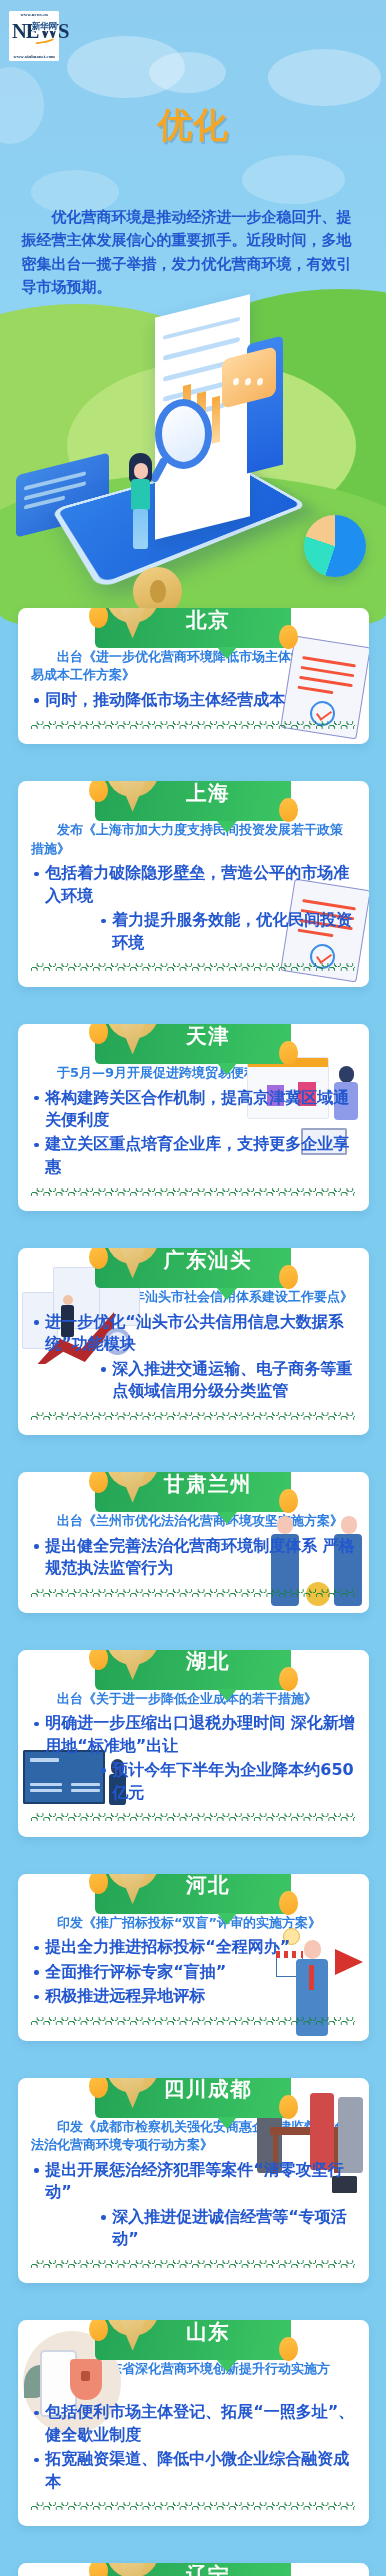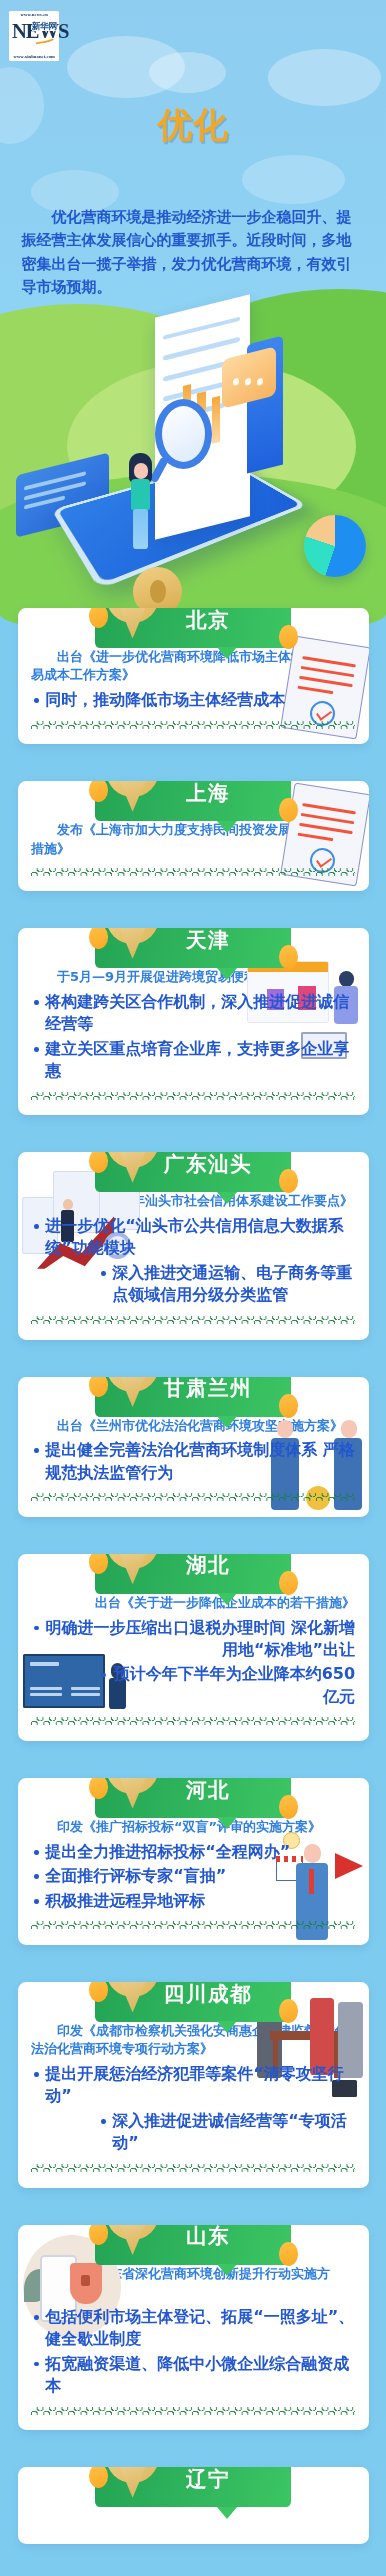--- a/index.html
+++ b/index.html
@@ -486,20 +486,24 @@
           <div class="ill clip">
             <div class="sheet">
               <i></i>
               <i></i>
               <i></i>
               <i></i>
             </div>
             <div class="chk"></div>
           </div>
           <div class="doc-title">发布《上海市加大力度支持民间投资发展若干政策措施》</div>
+          <ul>
+            <li class="bullet-item">包括着力破除隐形壁垒，营造公平的市场准入环境</li>
+            <li class="bullet-item indent">着力提升服务效能，优化民间投资环境</li>
+          </ul>
           <div class="squiggle"></div>
         </div>
       </div>
       <div class="section" style="margin-bottom: 37px;">
         <div class="card">
           <div class="pin-tag">
             <div class="tag-box">
               <span class="dot-orange left"></span>
               <span class="dot-orange right"></span>
               <span class="map-pin">
@@ -516,21 +520,21 @@
               <div class="t2"></div>
             </div>
             <div class="lady">
               <div class="hd"></div>
               <div class="bd"></div>
             </div>
             <div class="basket"></div>
           </div>
           <div class="doc-title">于5月—9月开展促进跨境贸易便利化专项行动</div>
           <ul>
-            <li class="bullet-item">将构建跨关区合作机制，深入推进促进诚信经营等</li>
+            <li class="bullet-item">将构建跨关区合作机制，提高京津冀区域通关便利度</li>
             <li class="bullet-item">建立关区重点培育企业库，支持更多企业享惠</li>
           </ul>
           <div class="squiggle"></div>
         </div>
       </div>
       <div class="section" style="margin-bottom: 37px;">
         <div class="card">
           <div class="pin-tag">
             <div class="tag-box">
               <span class="dot-orange left"></span>
@@ -580,21 +584,21 @@
             </div>
             <div class="coins"></div>
           </div>
           <div class="doc-title">出台《兰州市优化法治化营商环境攻坚实施方案》</div>
           <ul>
             <li class="bullet-item">提出健全完善法治化营商环境制度体系 严格规范执法监管行为</li>
           </ul>
           <div class="squiggle"></div>
         </div>
       </div>
-      <div class="section" style="margin-bottom: 37px; text-align: right;">
+      <div class="section" style="margin-bottom: 37px;">
         <div class="card">
           <div class="pin-tag">
             <div class="tag-box">
               <span class="dot-orange left"></span>
               <span class="dot-orange right"></span>
               <span class="map-pin">
                 <span class="head"></span>
                 <span class="tailp"></span>
               </span>
               <span class="tag-text">湖北</span>

